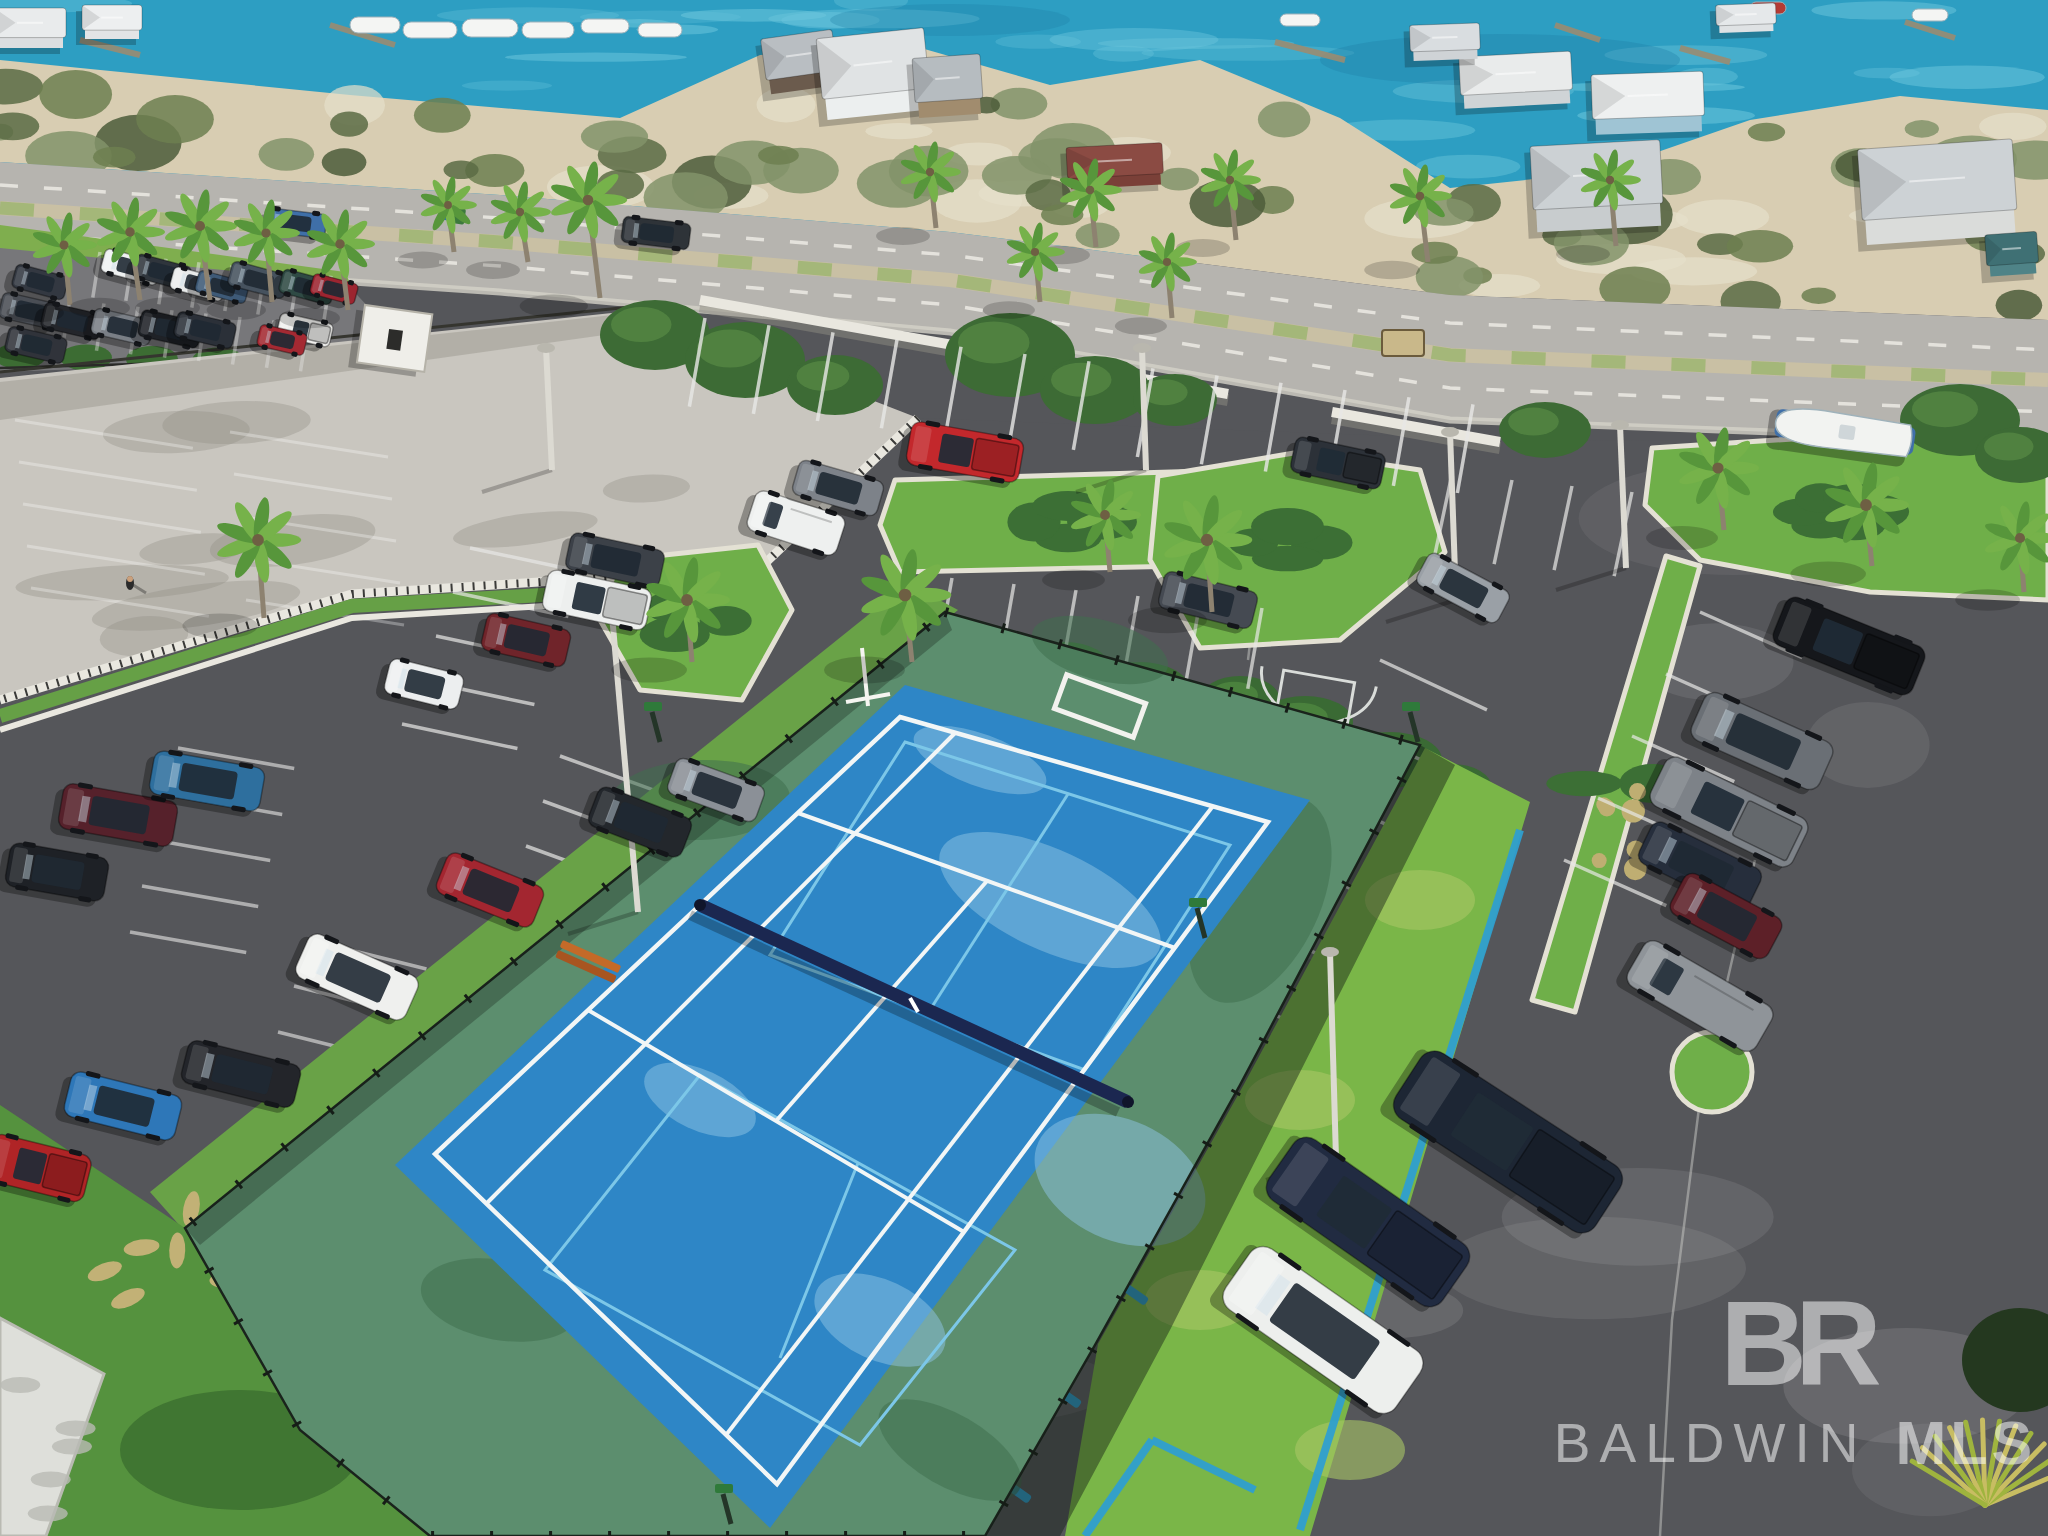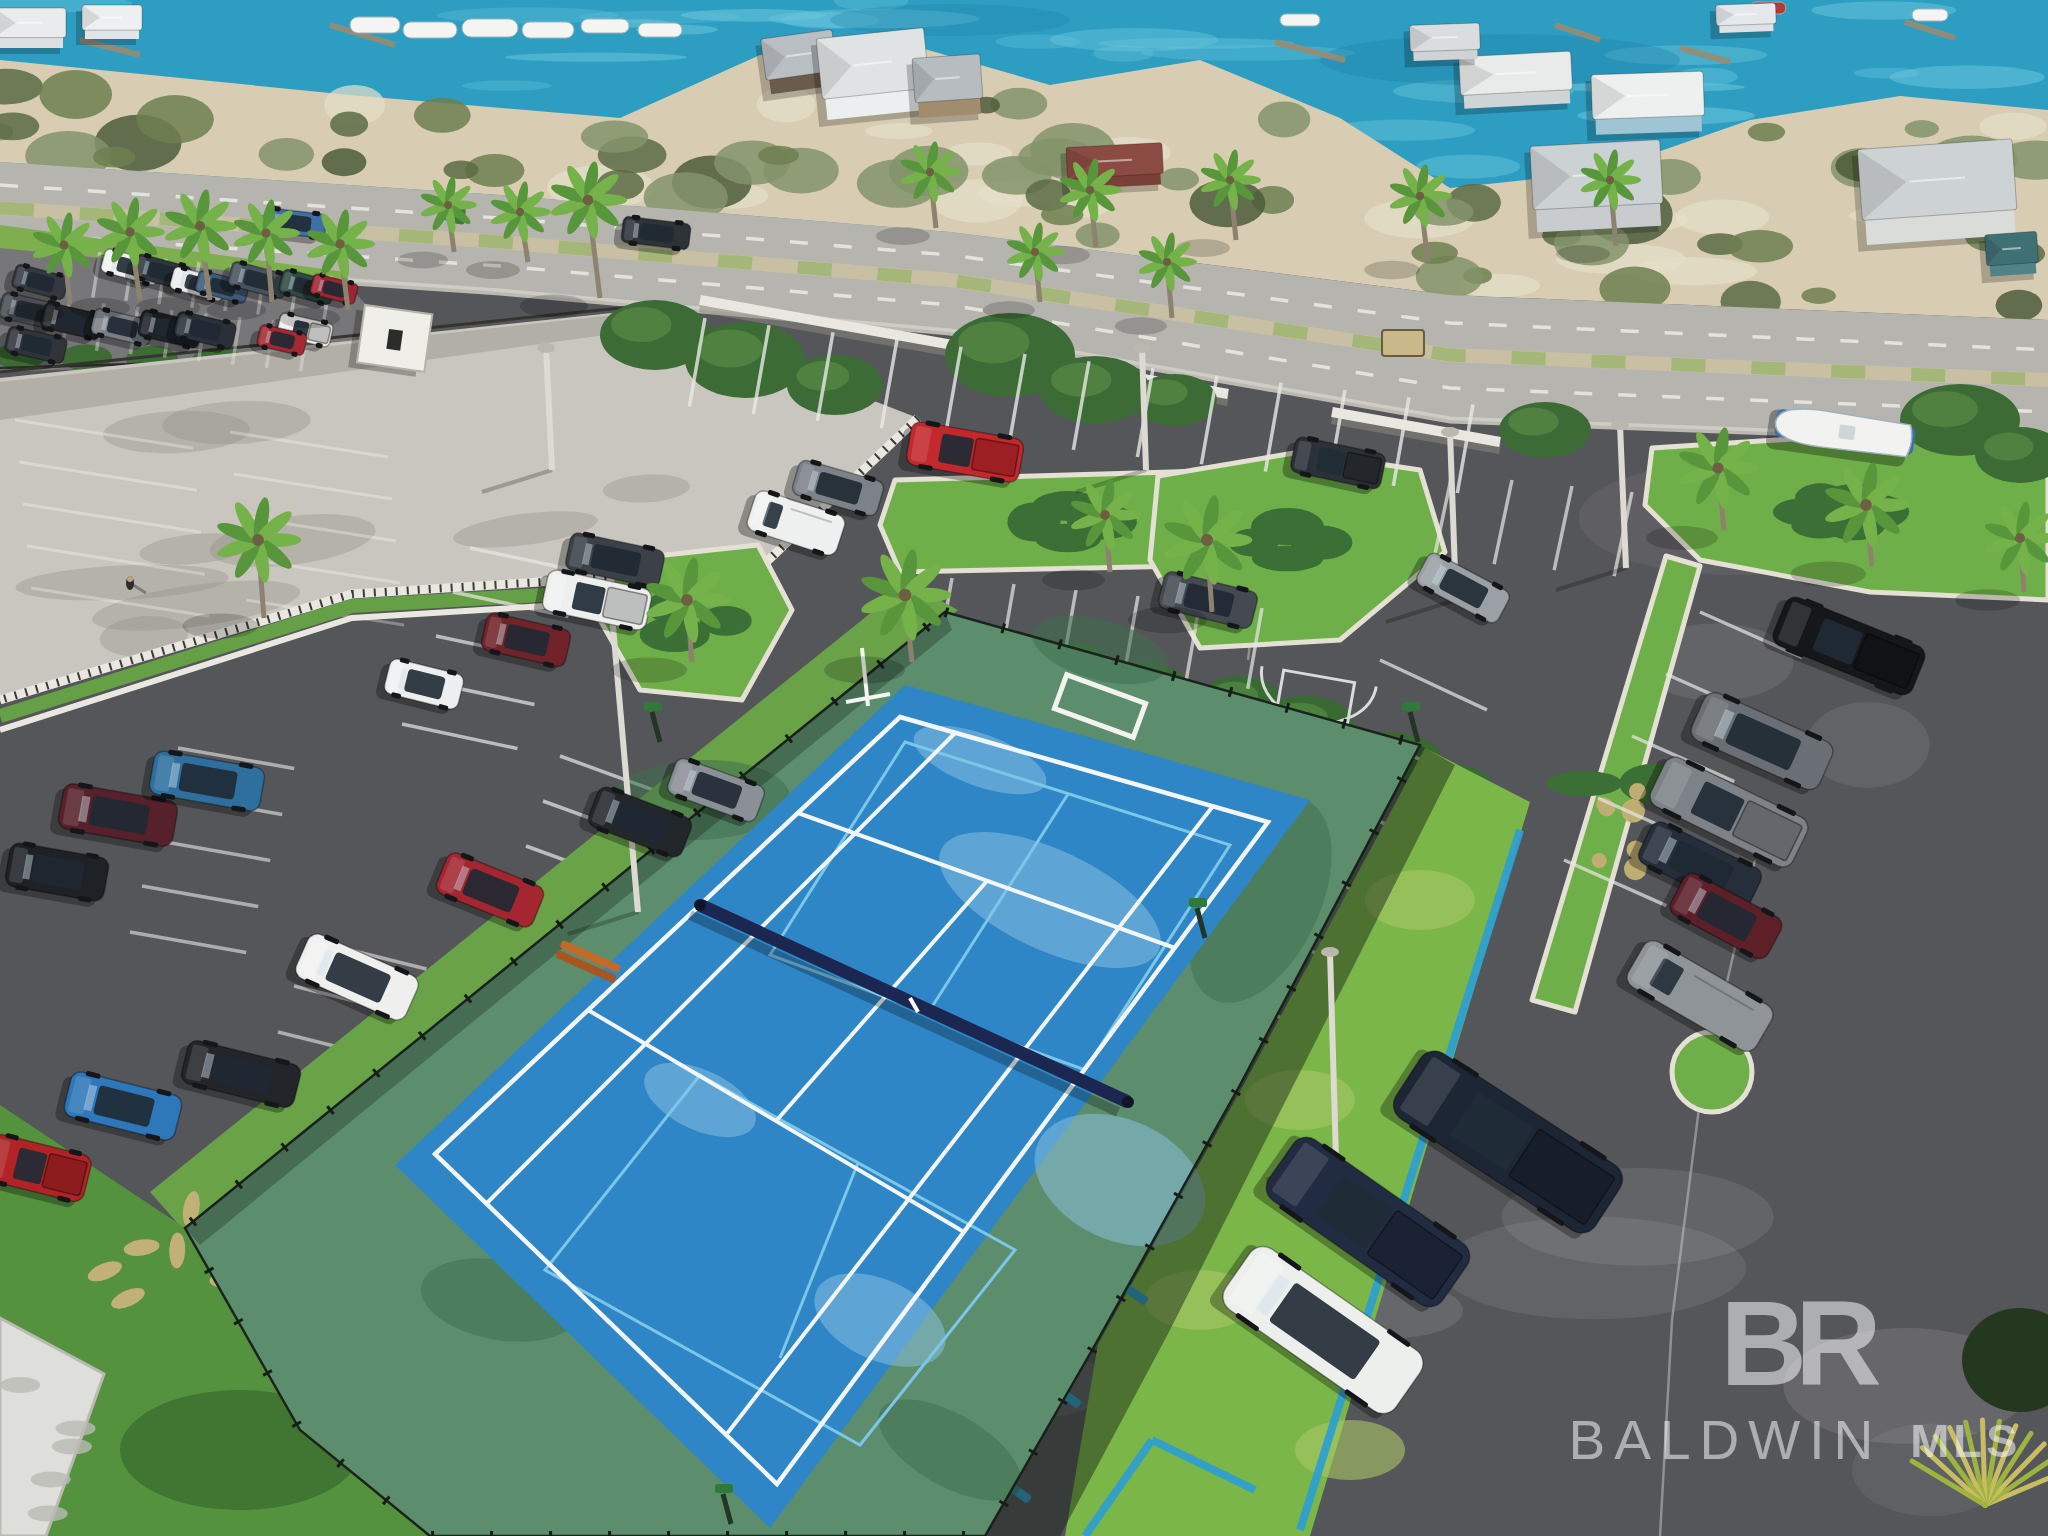--- a/index.html
+++ b/index.html
@@ -5,21 +5,21 @@
   html,body{margin:0;padding:0;background:#1b1b1d;}
   .stage{position:relative;width:2048px;height:1536px;margin:0 auto;overflow:hidden;background:#55565a;
          font-family:"Liberation Sans",sans-serif;}
   .stage svg{position:absolute;inset:0;display:block;}
   .watermark{position:absolute;left:1595px;top:1292px;width:400px;text-align:center;color:#fff;opacity:.52;
              user-select:none;pointer-events:none;}
   .wm-logo{font-size:120px;font-weight:800;letter-spacing:-12px;line-height:.85;font-family:"Liberation Sans",sans-serif;}
   .wm-line{margin-top:14px;display:flex;align-items:center;justify-content:center;gap:14px;}
   .wm-name{font-size:55px;font-weight:400;letter-spacing:9px;}
   .wm-bar{display:inline-block;width:4px;height:46px;background:#fff;}
-  .wm-mls{font-size:47px;font-weight:700;letter-spacing:4px;}
+  .wm-mls{font-size:61px;font-weight:700;letter-spacing:4px;}
 </style>
 </head>
 <body>
 
 <div class="stage">
   <svg id="scene" viewBox="0 0 2048 1536" width="2048" height="1536">
       <g>
         <rect x="0" y="0" width="2048" height="260" fill="#2d9ec2"></rect>
         <ellipse cx="23.97133445739746" cy="3.479415899352378" rx="108.1526106223464" ry="9.592229645699263" fill="#6cc6dc" opacity="0.4064335805596784"></ellipse>
         <ellipse cx="830.5084171295166" cy="20.33124458317293" rx="49.19401487335563" ry="8.426604831591249" fill="#6cc6dc" opacity="0.46894662696868183"></ellipse>

